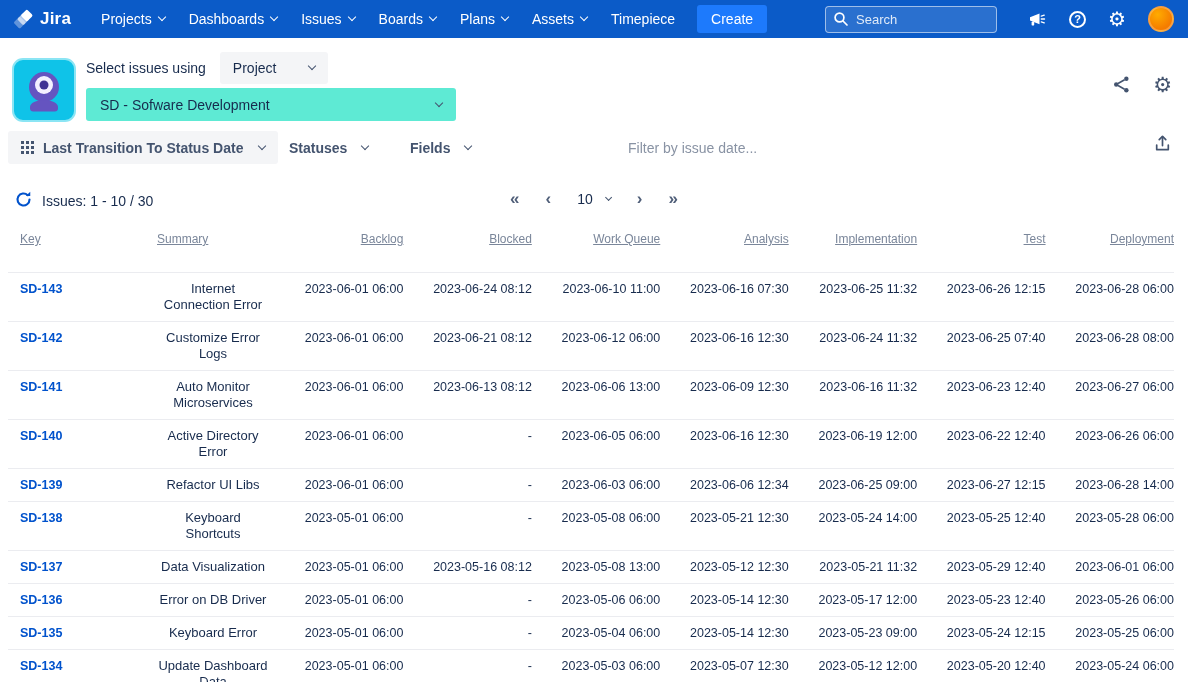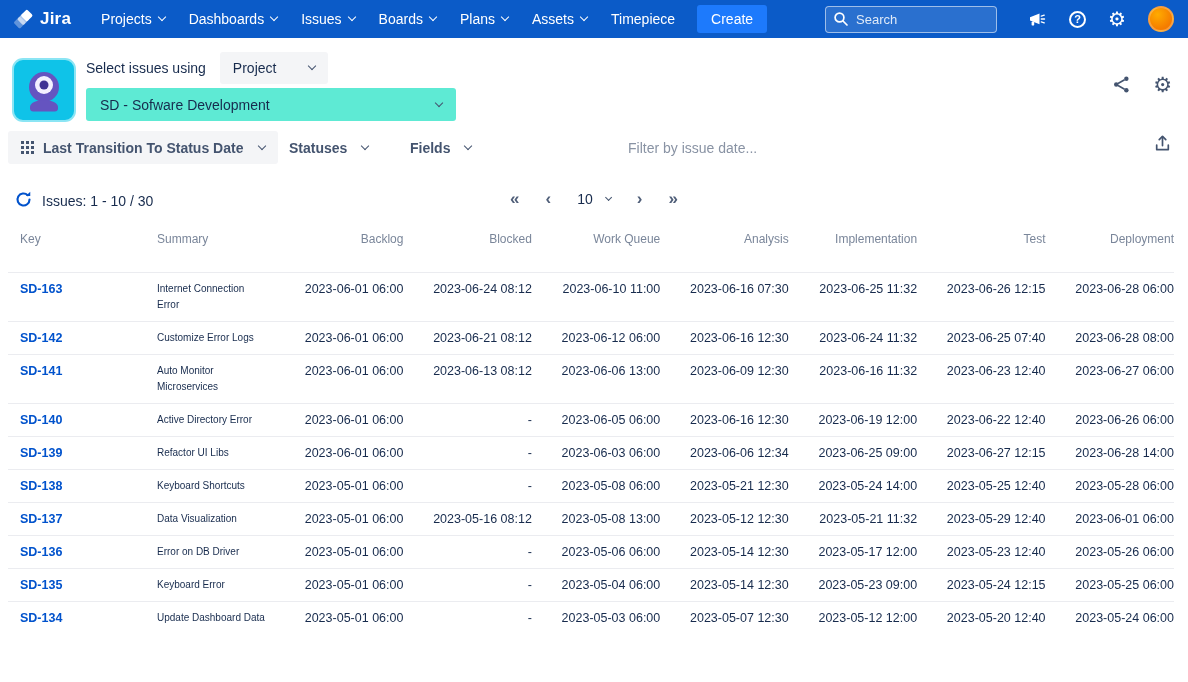--- a/index.html
+++ b/index.html
@@ -79,30 +79,30 @@
   .pager { position:absolute; top:188px; left:50%; transform:translateX(-50%);
     display:flex; align-items:center; gap:26px; }
   .pg { font-size:17px; font-weight:600; color:#505F79; cursor:pointer; line-height:22px; }
   .page-size { display:flex; align-items:center; gap:6px; font-size:14px;
     color:#172B4D; cursor:pointer; }
 
   
   .thead, .trow { display:grid; grid-template-columns:149px 118px repeat(7, 1fr); }
   .thead { position:absolute; top:232px; left:0; right:0; padding:0 14px 0 8px;
     font-size:12px; color:#7A869A; }
-  .th { padding-left:0; }
+  .th { padding-left:0;text-decoration:underline; }
   .th:first-child { padding-left:12px; }
   .th.right { text-align:right; }
   .tbody { position:absolute; top:272px; left:0; right:0; bottom:0;
     overflow:hidden; padding:0 14px 0 8px; }
   .trow { border-top:1px solid #EBECF0; padding:8px 0; }
   .td { font-size:12.5px; line-height:16px; color:#172B4D; }
   .td.key { padding-left:12px; }
   .td.key a { color:#0052CC; font-weight:600; text-decoration:none; font-size:12.5px; }
-  .td.summary { font-size:10px; padding-right:6px; }
+  .td.summary { font-size:13px; padding-right:6px;text-align:center; }
   .td.date { text-align:right; }
 </style>
 </head>
 <body>
 
 <div id="page">
 
   <header class="navbar">
     <div class="logo">
       <svg width="21" height="21" viewBox="0 0 20 20">
@@ -256,21 +256,21 @@
       <div class="th right">Backlog</div>
       <div class="th right">Blocked</div>
       <div class="th right">Work Queue</div>
       <div class="th right">Analysis</div>
       <div class="th right">Implementation</div>
       <div class="th right">Test</div>
       <div class="th right">Deployment</div>
     </div>
   <div class="tbody">
       <div class="trow">
-        <div class="td key"><a href="#">SD-163</a></div>
+        <div class="td key"><a href="#">SD-143</a></div>
         <div class="td summary">Internet Connection Error</div>
         <div class="td date">2023-06-01 06:00</div>
         <div class="td date">2023-06-24 08:12</div>
         <div class="td date">2023-06-10 11:00</div>
         <div class="td date">2023-06-16 07:30</div>
         <div class="td date">2023-06-25 11:32</div>
         <div class="td date">2023-06-26 12:15</div>
         <div class="td date">2023-06-28 06:00</div>
       </div>
       <div class="trow">

